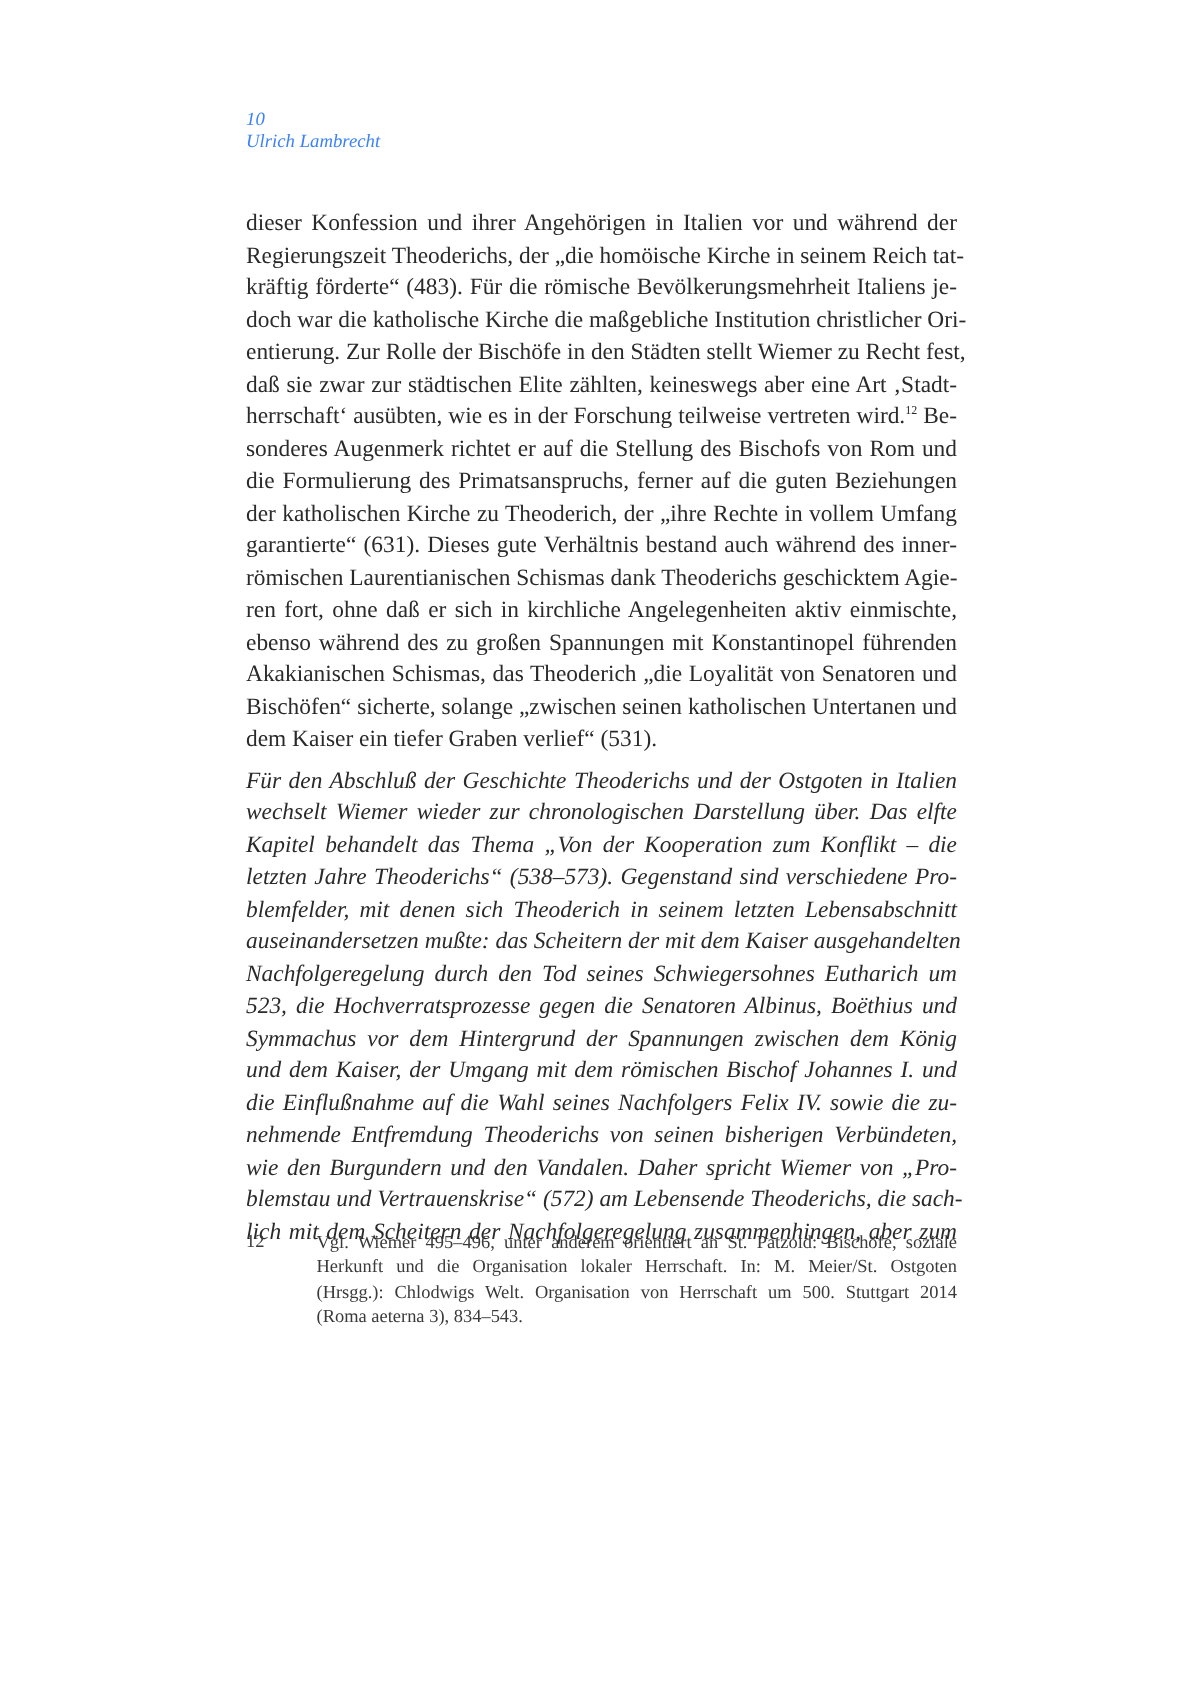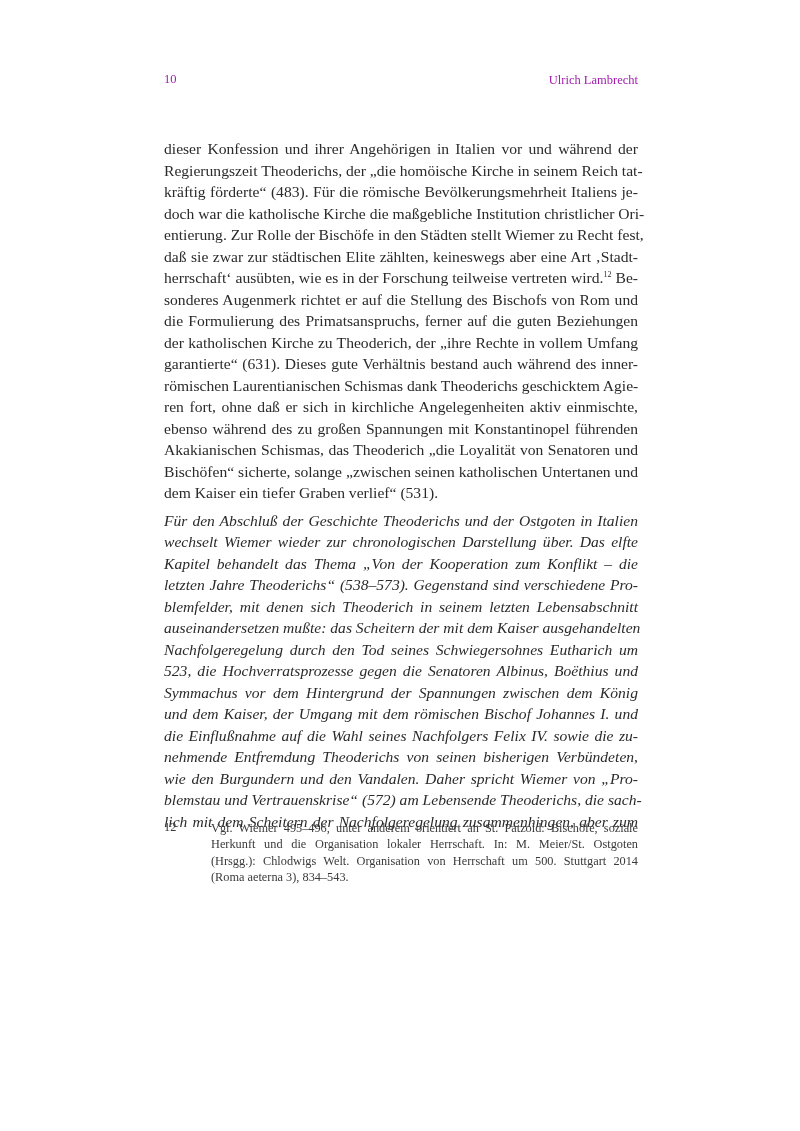--- a/index.html
+++ b/index.html
@@ -1,20 +1,20 @@
 <!DOCTYPE html>
 <html><head>
 <meta charset="utf-8">
 <style>
   html, body { margin: 0; padding: 0; background: #ffffff; }
   body { width: 800px; height: 1131px; position: relative; overflow: hidden;
          font-family: "Liberation Serif", "DejaVu Serif", serif; color: #2a2a2a; }
-  .header { position: absolute; top: 72px; left: 164px; width: 474px; height: 20px; font-size: 12.5px; color: #a21caf; }
+  .header { position: absolute; top: 72px; left: 164px; width: 474px; height: 20px; font-size: 12.5px; color: #3b82f6; font-style: italic; }
   .page-num { position: absolute; left: 0; top: 0; }
-  .running-head { position: absolute; left: 0; right: 0; text-align: right; top: 1px; }
+  .running-head { position: absolute; left: 0; right: 0; text-align: left; top: 15px; }
   .body { position: absolute; left: 164px; top: 138px; width: 474px; }
   .para { margin: 0; }
   .line { display: block; height: 21.5px; line-height: 21.5px; font-size: 15.6px;
           text-align: justify; text-align-last: justify; white-space: nowrap; overflow: visible; }
   .line.last { text-align-last: left; }
   .para + .para { margin-top: 6px; font-style: italic; }
   sup { font-size: 8px; vertical-align: 6px; line-height: 0; }
   .footnotes { position: absolute; left: 164px; top: 820px; width: 474px; font-size: 12.3px; color: #3a3a3a; }
   .fn { position: relative; padding-left: 0; }
   .fn-num { position: absolute; left: 0; top: 0; }

